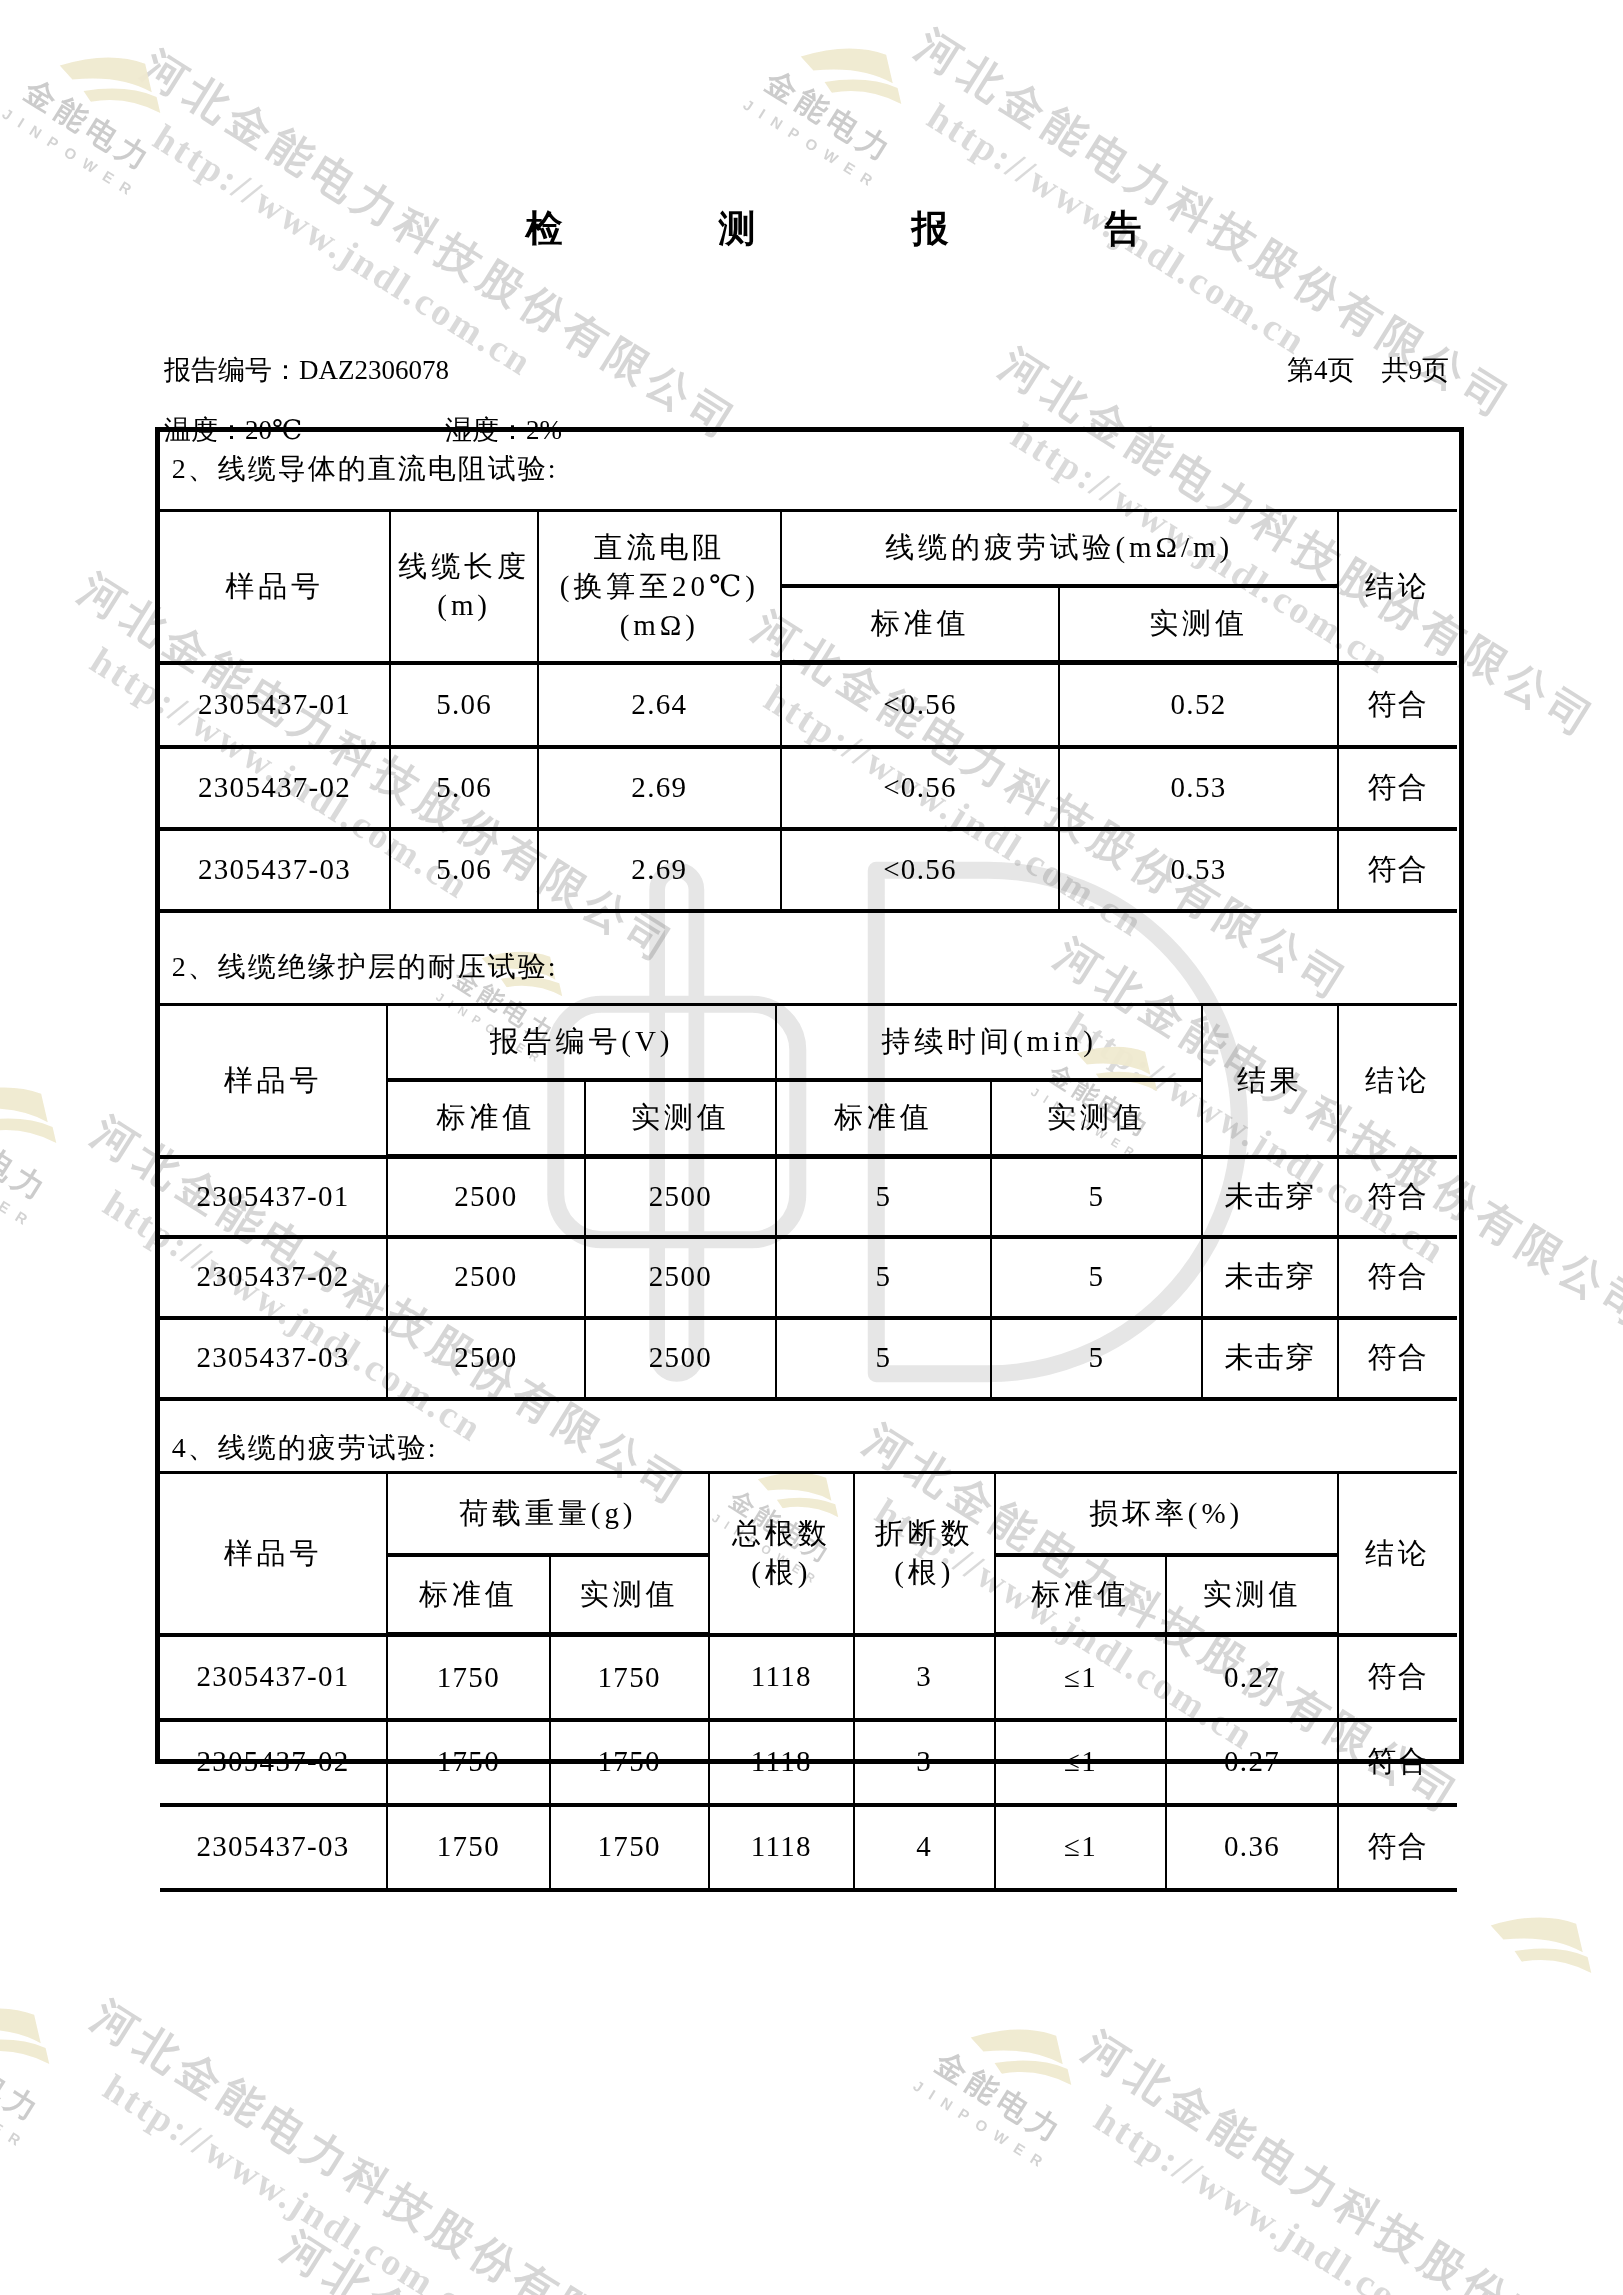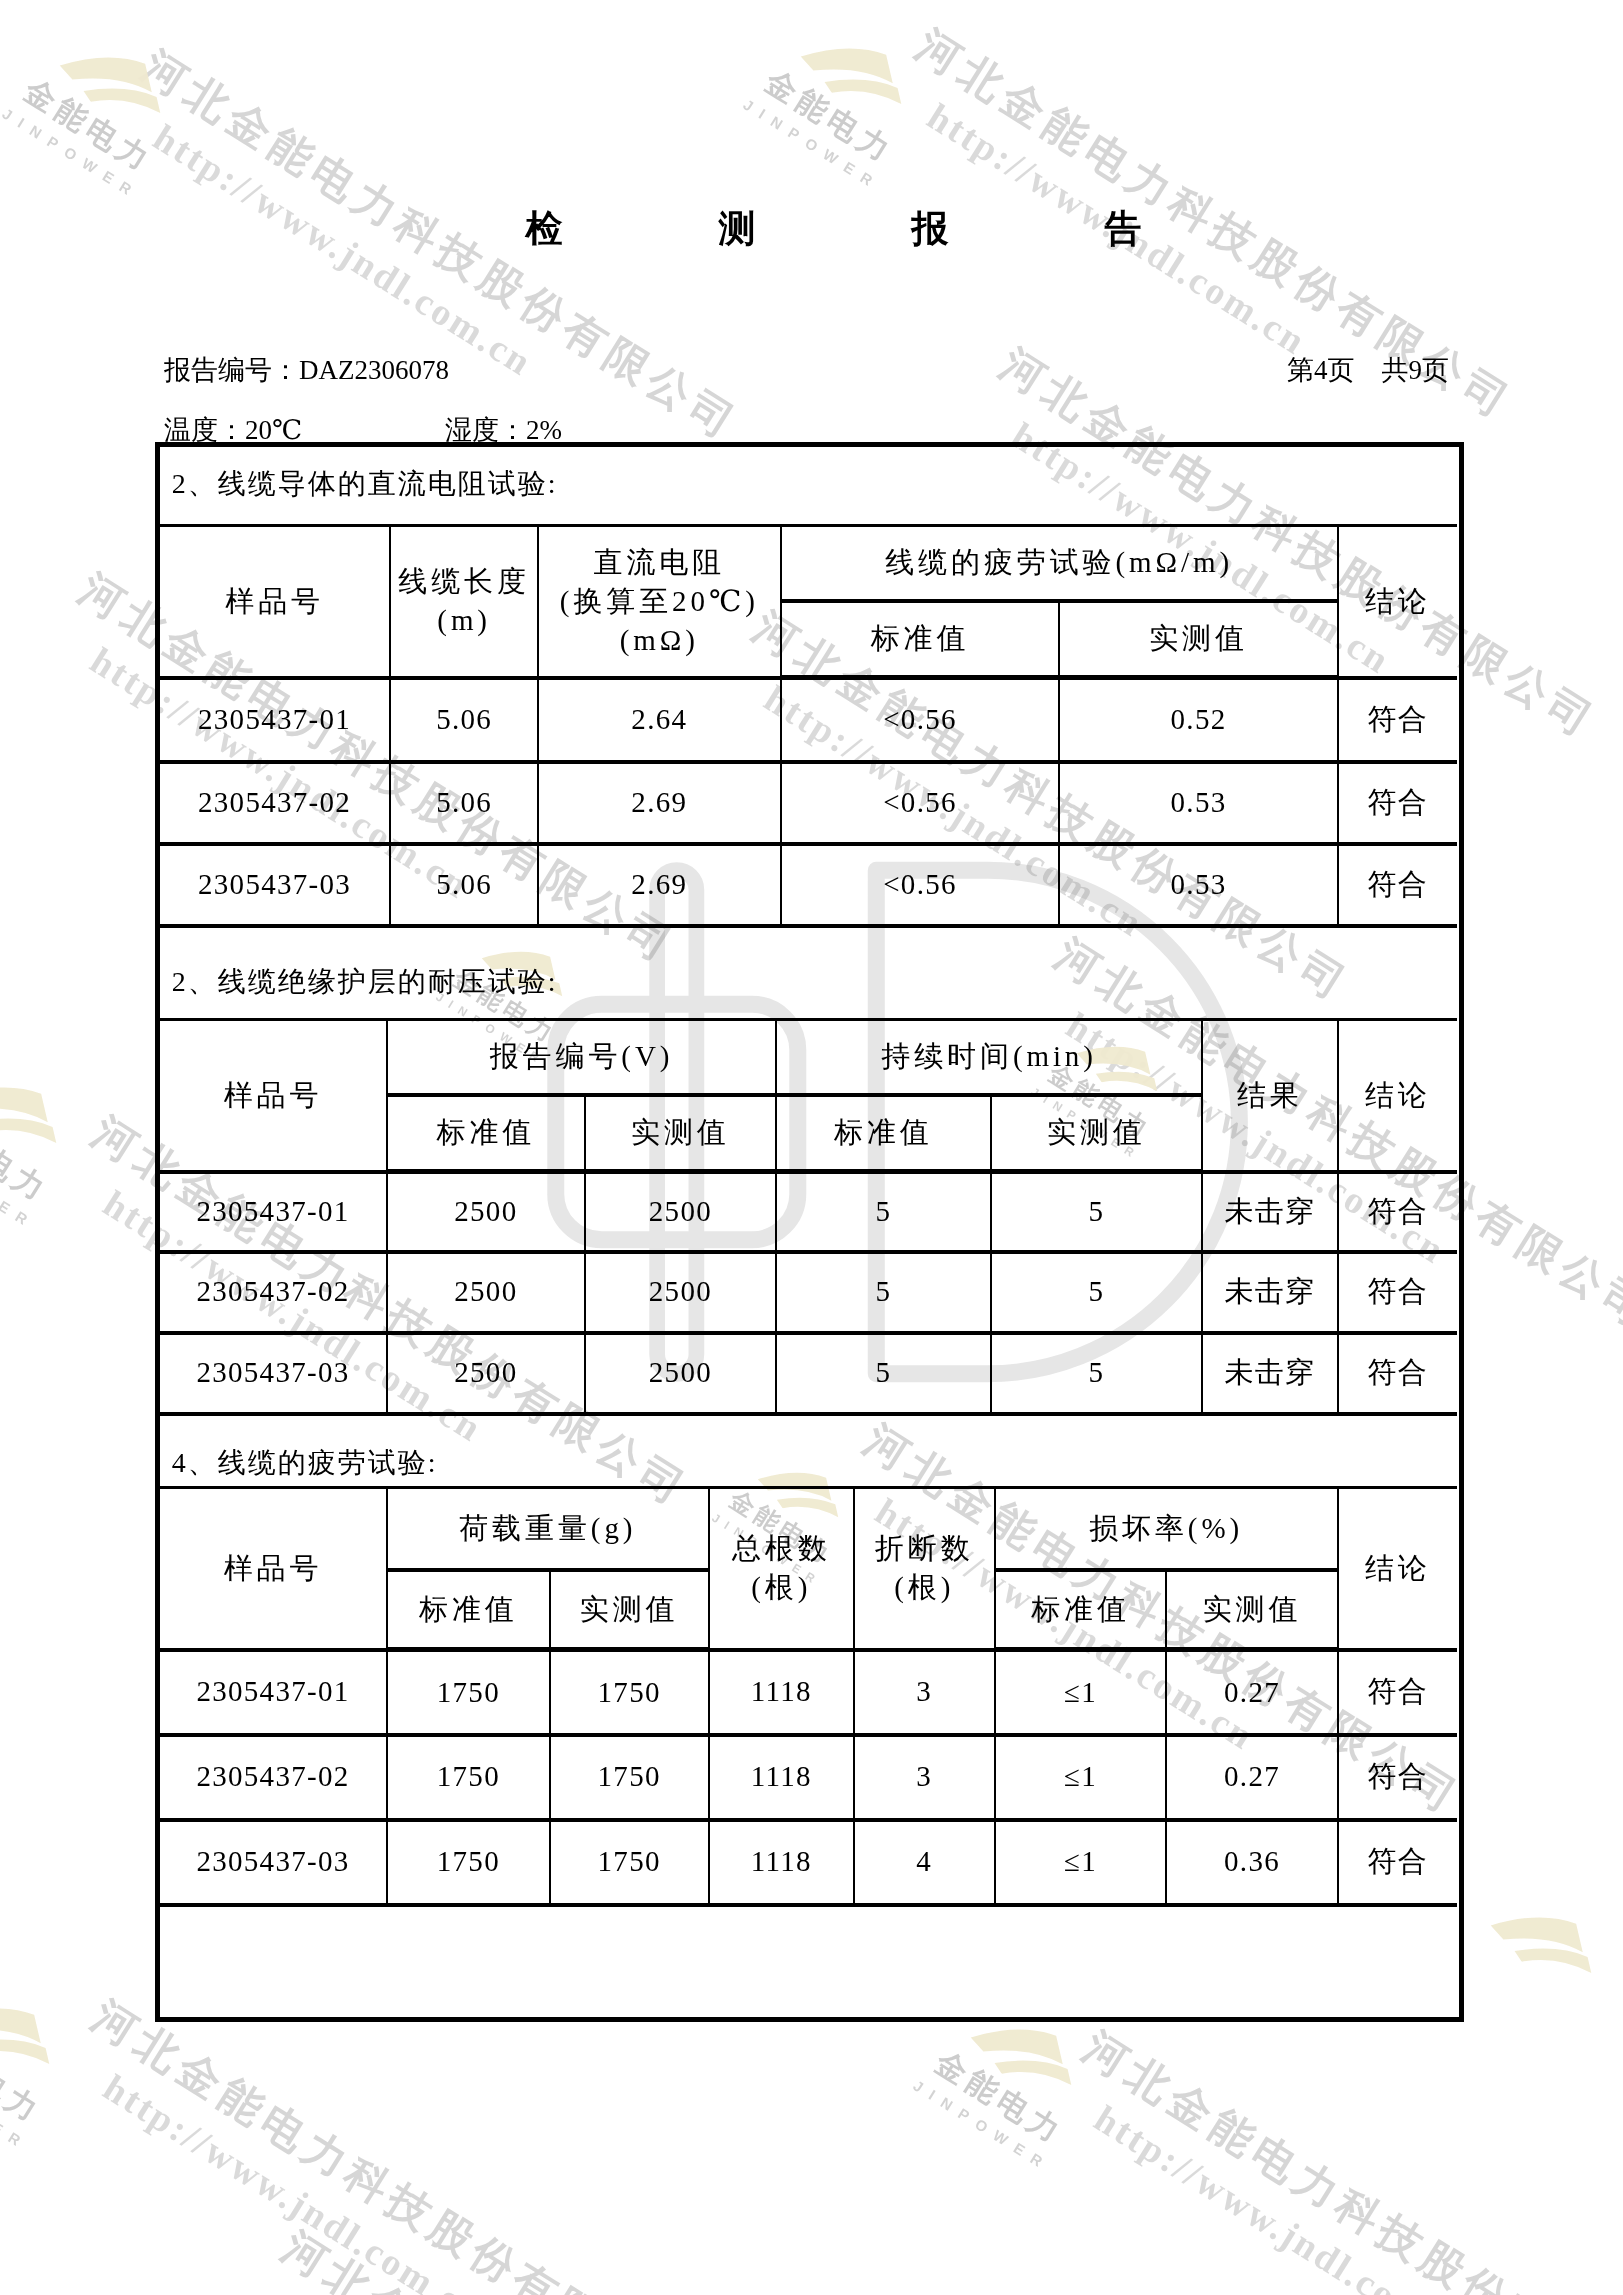--- a/index.html
+++ b/index.html
@@ -57,21 +57,21 @@
     white-space:nowrap;
     margin-left:44px;
   }
   .meta { position:absolute; font-size:27px; white-space:nowrap;margin-top:30px; }
   .meta-report-no { left:164px; top:322px; }
   .meta-page { right:174px; top:322px; }
   .meta-temp { left:164px; top:382px; }
   .meta-humidity { left:445px; top:382px; }
   
   .outer-box {
-    position:absolute; left:155px; top:442px; width:1309px; height:1580px;
+    position:absolute; left:155px; top:427px; width:1309px; height:1337px;
     border:5.9px solid #000; box-sizing:border-box;text-decoration:underline;
   }
   .sec-title {
     position:absolute; left:11.8px; font-size:28px; letter-spacing:2px; white-space:nowrap;
   }
   .sec2-title { top:18.3px; }
   .sec3-title { top:516px; }
   .sec4-title { top:997px; }
   table.grid {
     position:absolute; left:0; width:1297px;

